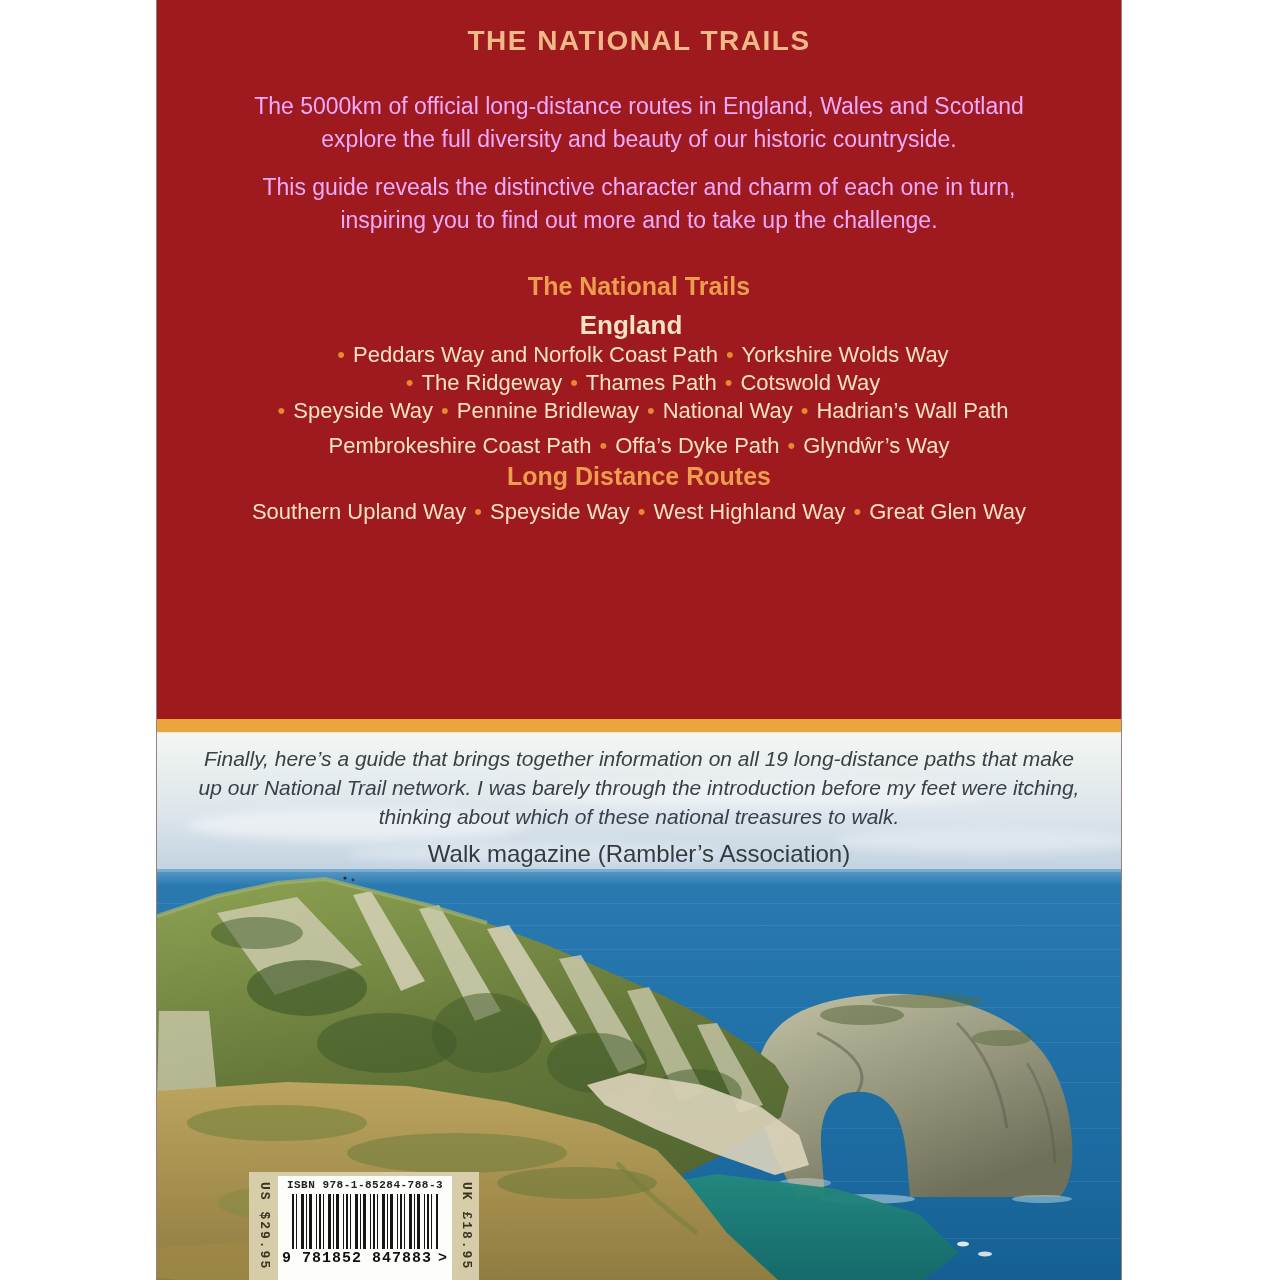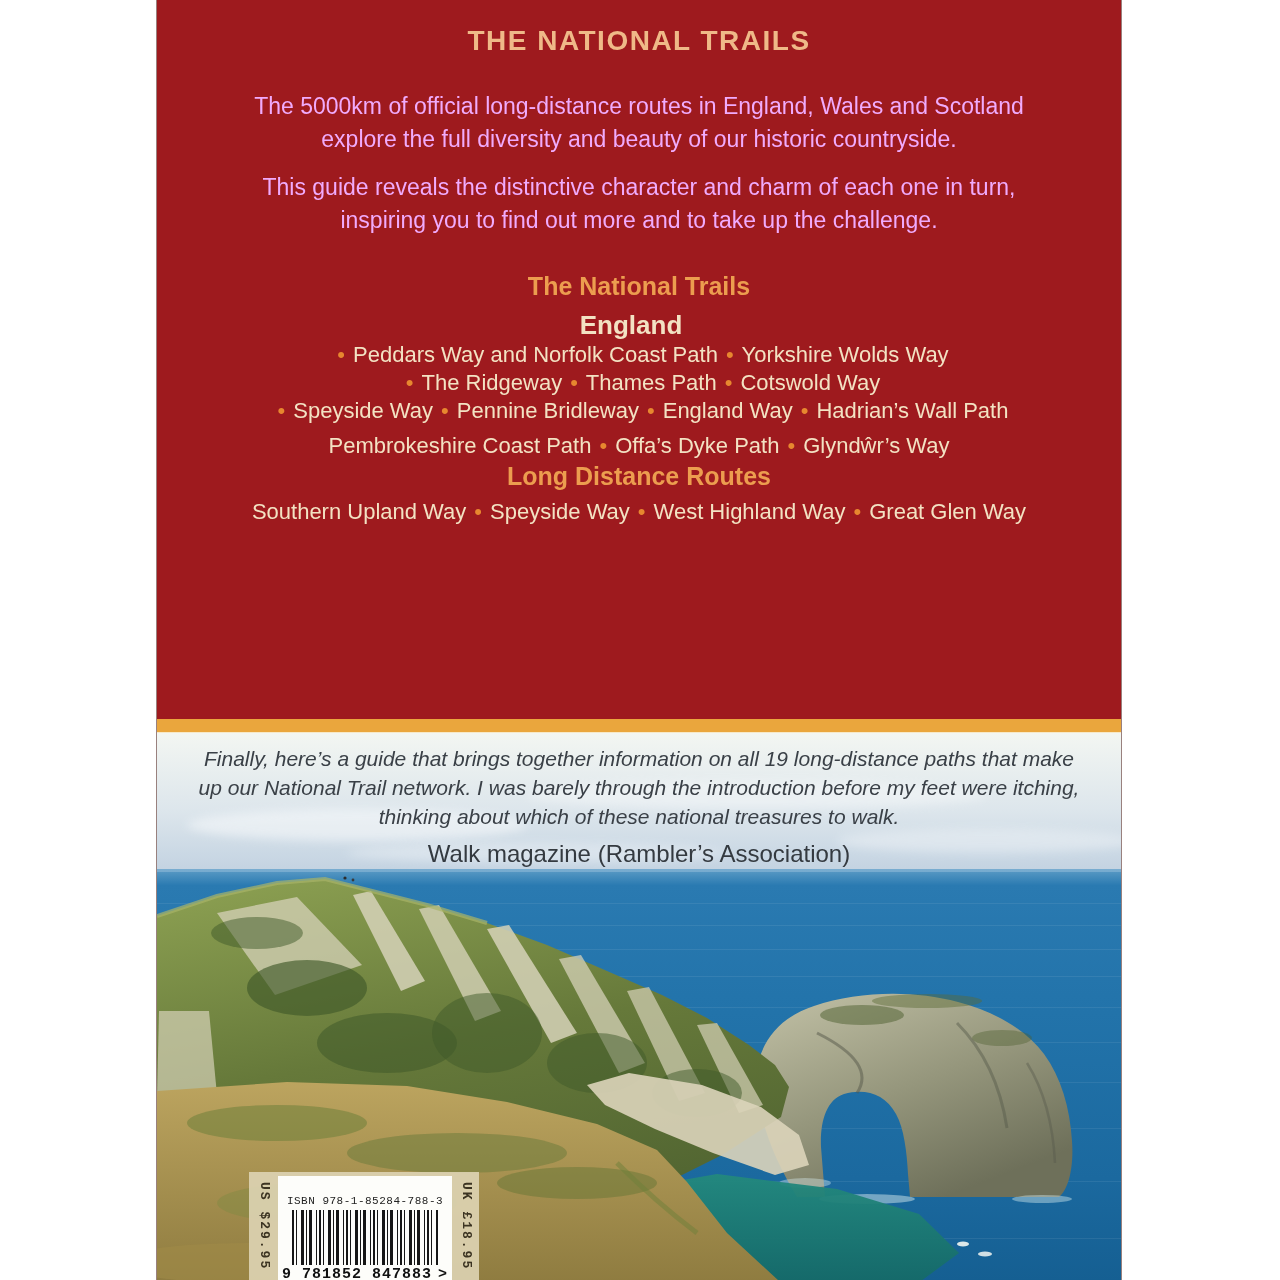--- a/index.html
+++ b/index.html
@@ -104,22 +104,22 @@
   .barcode-box{
     flex:1;
     background:#fdfdfa;
     margin:0 1px;
     text-align:center;
     box-sizing:border-box;
     padding:3px 4px 0 4px;
   }
   .isbn-line{
     font-family:"Liberation Mono", monospace;
-    font-size:11px;font-weight:normal;letter-spacing:.5px;
-    color:#222;white-space:nowrap;margin-top:16px;
+    font-size:11px;font-weight:bold;letter-spacing:.5px;
+    color:#222;white-space:nowrap;
   }
   .bars{
     height:55px;margin:3px 10px 0 10px;
     background:
       repeating-linear-gradient(90deg,
         #161616 0 2px, transparent 2px 4px,
         #161616 4px 5px, transparent 5px 9px,
         #161616 9px 12px, transparent 12px 14px,
         #161616 14px 15px, transparent 15px 17px,
         #161616 17px 20px, transparent 20px 24px,
@@ -142,21 +142,21 @@
     <h1 class="cover-title">THE NATIONAL TRAILS</h1>
 
     <p class="intro first">The 5000km of official long-distance routes in England, Wales and Scotland explore the full diversity and beauty of our historic countryside.</p>
     <p class="intro second">This guide reveals the distinctive character and charm of each one in turn, inspiring you to find out more and to take up the challenge.</p>
 
     <h2 class="gold-heading">The National Trails</h2>
 
     <h3 class="country-heading">England</h3>
     <div class="trail-line"><span class="bullet">•</span><span>Peddars Way and Norfolk Coast Path</span><span class="bullet">•</span><span>Yorkshire Wolds Way</span></div>
     <div class="trail-line"><span class="bullet">•</span><span>The Ridgeway</span><span class="bullet">•</span><span>Thames Path</span><span class="bullet">•</span><span>Cotswold Way</span></div>
-    <div class="trail-line"><span class="bullet">•</span><span>Speyside Way</span><span class="bullet">•</span><span>Pennine Bridleway</span><span class="bullet">•</span><span>England Way</span><span class="bullet">•</span><span>Hadrian’s Wall Path</span></div>
+    <div class="trail-line"><span class="bullet">•</span><span>Speyside Way</span><span class="bullet">•</span><span>Pennine Bridleway</span><span class="bullet">•</span><span>National Way</span><span class="bullet">•</span><span>Hadrian’s Wall Path</span></div>
 
     <div class="trail-line first-line"><span>Pembrokeshire Coast Path</span><span class="bullet">•</span><span>Offa’s Dyke Path</span><span class="bullet">•</span><span>Glyndŵr’s Way</span></div>
 
     <h2 class="gold-heading sub">Long Distance Routes</h2>
     <div class="trail-line first-line"><span>Southern Upland Way</span><span class="bullet">•</span><span>Speyside Way</span><span class="bullet">•</span><span>West Highland Way</span><span class="bullet">•</span><span>Great Glen Way</span></div>
   </div>
 
   <div class="gold-band"></div>
 
   <div class="photo">

